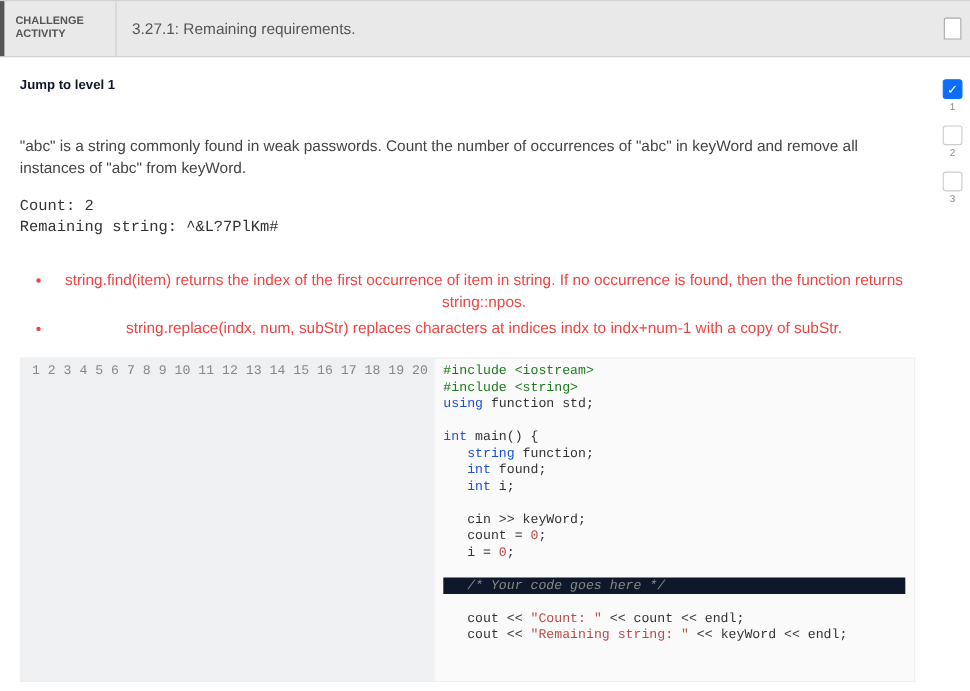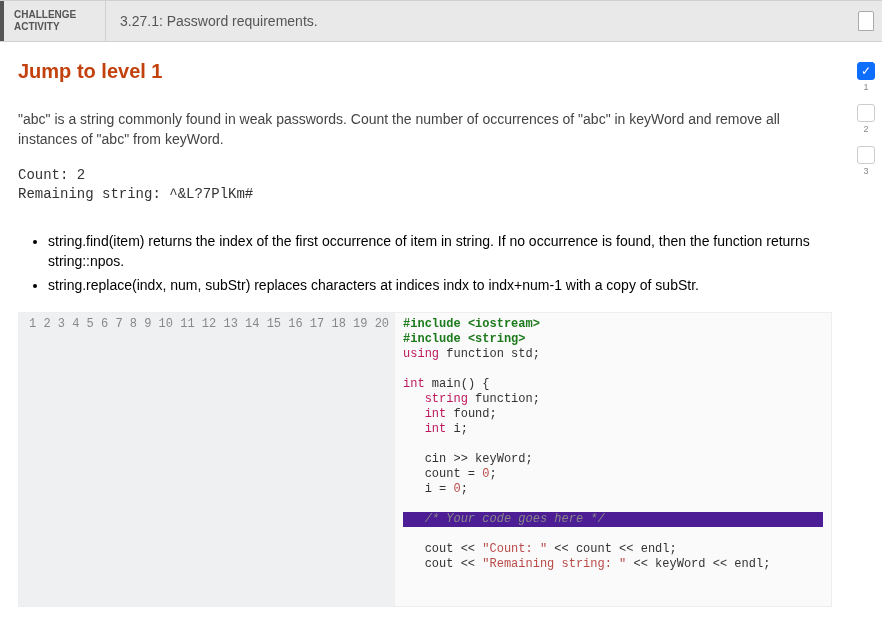--- a/index.html
+++ b/index.html
@@ -1,57 +1,57 @@
 <!DOCTYPE html>
 <html><head>
 <meta charset="utf-8">
 <style>
 * { box-sizing: border-box; margin: 0; padding: 0; }
 body { font-family: Arial, Helvetica, sans-serif; font-size: 14px; color: #333; background: #fff; width: 882px; }
-.header-bar { display: flex; align-items: stretch; background: #e9e9e9; border-top: 1px solid #d0d0d0; border-bottom: 1px solid #d0d0d0; height: 42px; }
+.header-bar { display: flex; align-items: stretch; background: #e9e9e9; border-top: 1px solid #d0d0d0; border-bottom: 1px solid #d0d0d0; height: 52px; }
 .header-label { border-left: 4px solid #555; padding: 5px 10px; font-size: 10px; font-weight: bold; color: #555; display: flex; flex-direction: column; justify-content: center; line-height: 1.2; width: 105px; }
 .header-title { padding: 0 14px; font-size: 14px; color: #555; display: flex; align-items: center; border-left: 1px solid #d0d0d0; flex: 1; }
 .header-icon { width: 24px; display: flex; align-items: center; justify-content: center; padding-right: 8px; }
 .bookmark { width: 16px; height: 20px; border: 1.5px solid #aaa; border-radius: 2px 2px 0 0; background: #fff; cursor: pointer; }
 
 .body-wrap { display: flex; }
 .content { flex: 1; padding: 18px 18px 18px 18px; }
-.jump { color: #c2410c; font-weight: bold; font-size: 20px; margin-bottom: 26px; }
+.jump { color: #0f172a; font-weight: bold; font-size: 12px; margin-bottom: 38px; }
 
 .para { color: #444; margin-bottom: 16px; line-height: 1.45; }
 .mono { font-family: "Courier New", monospace; }
 pre.output { font-family: "Courier New", monospace; font-size: 14px; margin-bottom: 26px; line-height: 1.4; white-space: pre; }
-ul.notes { margin: 8px 0 16px 30px; color: #000000; }
+ul.notes { margin: 8px 0 16px 30px; color: #ef4444; text-align: center; }
 ul.notes li { margin-bottom: 4px; line-height: 1.45; }
 
 .code-block { background: #fafafa; border: 1px solid #eee; font-family: "Courier New", monospace; font-size: 12px; display: flex; }
 .gutter { background: #eef0f2; color: #888; text-align: right; padding: 4px 6px 4px 10px; line-height: 1.25; user-select: none; }
 .code { padding: 4px 8px; line-height: 1.25; white-space: pre; flex: 1; }
-.hl { background: #4c1d95; display: inline-block; width: 100%; }
-.pp { color: #1c7a1c; font-weight: bold; }
-.kw { color: #be185d; font-family: Liberation Mono, monospace; }
+.hl { background: #0f172a; display: inline-block; width: 100%; }
+.pp { color: #1c7a1c; }
+.kw { color: #1d4ed8; font-family: Liberation Mono, monospace; }
 .str { color: #b94a48; }
 .num { color: #b94a48; }
 .cm { color: #888; font-style: italic; }
 
 .sidebar { width: 32px; padding-top: 20px; display: flex; flex-direction: column; align-items: center; gap: 4px; }
 .step-group { display: flex; flex-direction: column; align-items: center; margin-bottom: 8px; }
 .step-box { width: 18px; height: 18px; border: 1px solid #ccc; border-radius: 3px; background: #fff; cursor: pointer; display: flex; align-items: center; justify-content: center; }
 .step-box.active { background: #0d6efd; border-color: #0d6efd; color: #fff; font-size: 12px; }
 .step-num { font-size: 9px; color: #888; margin-top: 2px; }
 </style>
 </head>
 <body>
 
 <div class="header-bar">
   <div class="header-label">
     <span>CHALLENGE</span>
     <span>ACTIVITY</span>
   </div>
-  <div class="header-title">3.27.1: Password requirements.</div>
+  <div class="header-title">3.27.1: Remaining requirements.</div>
   <div class="header-icon">
     <div class="bookmark"></div>
   </div>
 </div>
 
 <div class="body-wrap">
   <div class="content">
     <div class="jump">Jump to level 1</div>
 
     <p class="para">"abc" is a string commonly found in weak passwords. Count the number of occurrences of "abc" in keyWord and remove all instances of "abc" from keyWord.</p>

